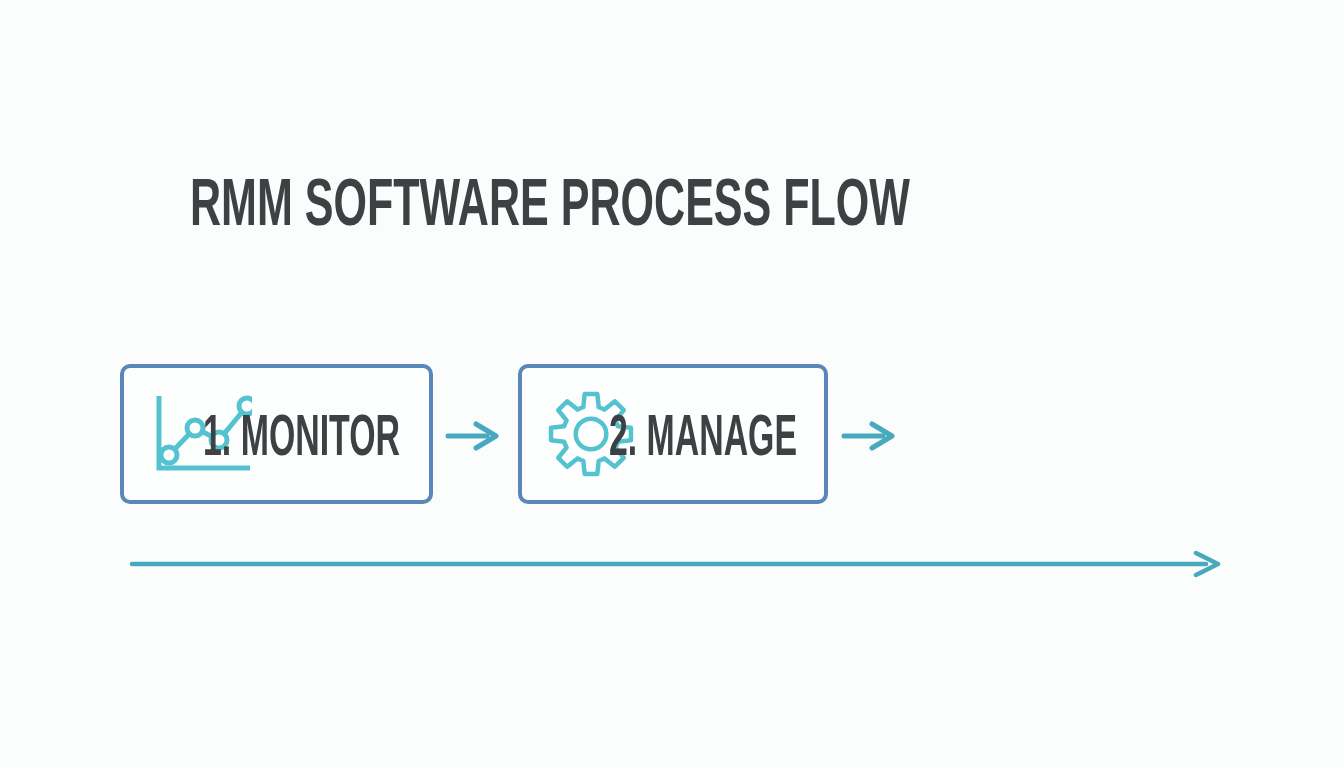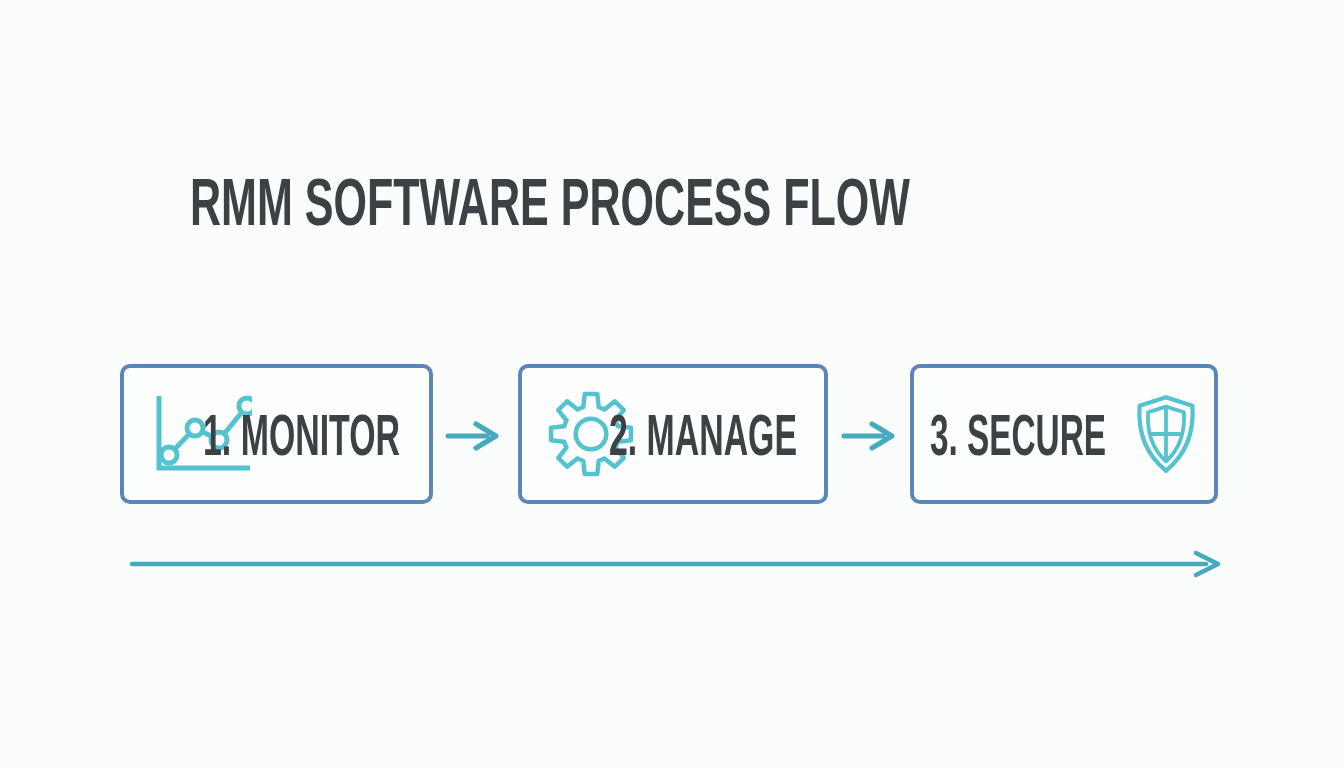--- a/index.html
+++ b/index.html
@@ -96,37 +96,19 @@
     <svg class="label-2" width="192" height="60">
       <text class="flow-text" x="1" y="51" font-size="58" textLength="188" lengthAdjust="spacingAndGlyphs">2. MANAGE</text>
     </svg>
   </div>
 
   <svg class="connector connector-2" width="56" height="36">
     <line class="arrow-stroke" stroke-width="5" stroke-linecap="round" x1="3" y1="18" x2="42" y2="18"></line>
     <polyline class="arrow-stroke" stroke-width="5" stroke-linecap="round" stroke-linejoin="round" points="31,6 51,18 31,30"></polyline>
   </svg>
 
-  <div class="step-box box-3">
-    <svg width="180" height="60">
-      <text class="flow-text" x="1" y="51" font-size="58" textLength="176" lengthAdjust="spacingAndGlyphs">3. SECURE</text>
-    </svg>
-    <svg class="icon-3" width="66" height="82" viewBox="0 0 70 84">
-      <defs>
-        <clipPath id="shield-inner-clip">
-          <path d="M35,13 L54,19 Q56,52 35,71 Q14,52 16,19 Z"></path>
-        </clipPath>
-      </defs>
-      <path class="teal-stroke" stroke-width="4.5" stroke-linejoin="round" d="M35,3 L63,12 Q66,56 35,81 Q4,56 7,12 Z"></path>
-      <path class="teal-stroke" stroke-width="4" stroke-linejoin="round" d="M35,13 L54,19 Q56,52 35,71 Q14,52 16,19 Z"></path>
-      <g clip-path="url(#shield-inner-clip)">
-        <line class="teal-stroke" stroke-width="4" x1="35" y1="11" x2="35" y2="73"></line>
-        <line class="teal-stroke" stroke-width="4" x1="13" y1="42" x2="57" y2="42"></line>
-      </g>
-    </svg>
-  </div>
 
   <svg class="timeline" width="1100" height="30">
     <line class="arrow-stroke" stroke-width="4.5" stroke-linecap="round" x1="4" y1="14" x2="1078" y2="14"></line>
     <polyline class="arrow-stroke" stroke-width="4.5" stroke-linecap="round" stroke-linejoin="round" points="1068,3 1090,14 1068,25"></polyline>
   </svg>
 
 </div>
 
 </body></html>

